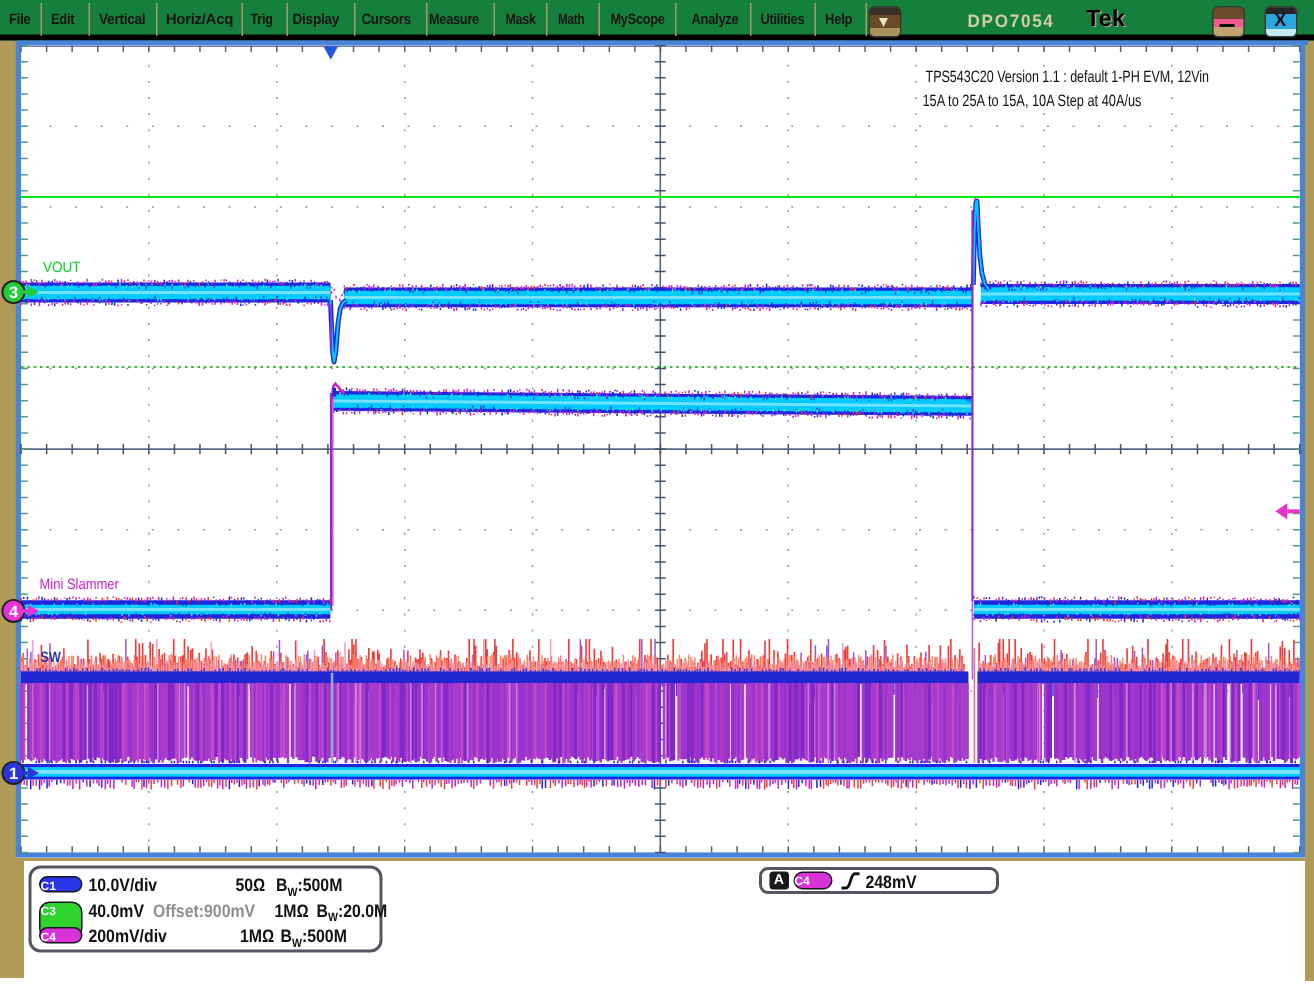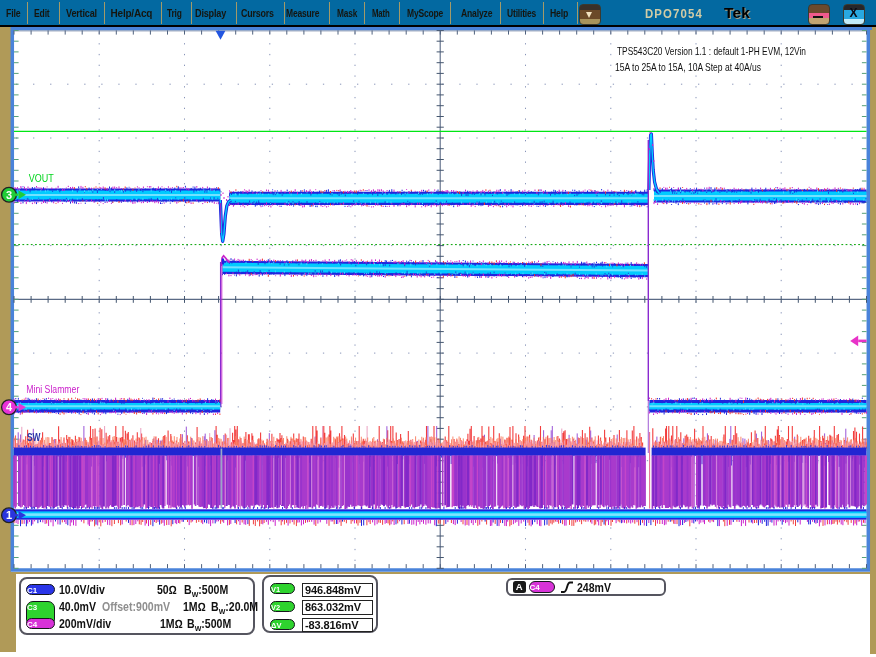--- a/index.html
+++ b/index.html
@@ -1,16 +1,16 @@
 <!DOCTYPE html>
 <html><head><meta charset="utf-8"><style>
 *{margin:0;padding:0;box-sizing:border-box}
 body{font-family:"Liberation Sans",sans-serif;background:#fff}
 #wrap{position:relative;width:876px;height:657px;overflow:hidden;background:#fff}
-#menu{position:absolute;left:0;top:0;width:876px;height:26.5px;background:#0369a1;border-bottom:2px solid #000000}
+#menu{position:absolute;left:0;top:0;width:876px;height:26.5px;background:#15803d;border-bottom:4px solid #000000}
 .mi{position:absolute;top:8px;font-size:10px;font-weight:bold;color:#15150f;letter-spacing:-0.2px;white-space:nowrap;transform-origin:left center}
 .sep{position:absolute;top:2px;height:22px;width:1px;background:#a29a68}
 #bluebar{position:absolute;left:10.5px;top:26.8px;width:861px;height:3.6px;background:#4a83da}
 .tan{position:absolute;background:#b09a58}
 #dpo{position:absolute;left:645px;top:7px;font-size:12px;font-weight:bold;color:#d2cca6;letter-spacing:1.2px;transform:scaleX(.95);transform-origin:left top}
 #tek{position:absolute;left:724px;top:4px;font-size:15.5px;font-weight:bold;color:#000;letter-spacing:0.2px;text-shadow:1px 1px 0 #a9a084}
 .wbtn{position:absolute;top:3.5px;width:22px;height:21px;border:1.5px solid #3a3a30;border-radius:4px}
 #btn-dd{left:579px;background:linear-gradient(#39302a 0 27%,#6b4a28 27% 72%,#a8935c 72%)}
 #btn-dd:after{content:"";position:absolute;left:6px;top:7px;border-left:3.8px solid transparent;border-right:3.8px solid transparent;border-top:6px solid #f2e3c0}
 #btn-min{left:807.5px;background:linear-gradient(#6b4a2d 0 42%,#f05a8c 42% 70%,#c2a472 70%)}
@@ -139,21 +139,21 @@
       <text x="28.7" y="181.5" font-size="10" fill="#00d41c" textLength="25" lengthAdjust="spacingAndGlyphs">VOUT</text>
       <text x="26.3" y="392.8" font-size="10" fill="#cb21cb" textLength="53" lengthAdjust="spacingAndGlyphs">Mini Slammer</text>
       <text x="27" y="441" font-size="10" font-weight="bold" fill="#2c35a8" textLength="13.5" lengthAdjust="spacingAndGlyphs">SW</text>
       <text x="617" y="54.5" font-size="11" fill="#101010" textLength="189" lengthAdjust="spacingAndGlyphs">TPS543C20 Version 1.1 : default 1-PH EVM, 12Vin</text>
       <text x="615" y="70.5" font-size="11" fill="#101010" textLength="146" lengthAdjust="spacingAndGlyphs">15A to 25A to 15A, 10A Step at 40A/us</text>
     </svg>
   <div id="menu">
       <span class="mi" style="left:6px;transform:scaleX(0.88)">File</span>
       <span class="mi" style="left:34px;transform:scaleX(0.86)">Edit</span>
       <span class="mi" style="left:66px;transform:scaleX(0.91)">Vertical</span>
-      <span class="mi" style="left:110.5px;transform:scaleX(1.0)">Help/Acq</span>
+      <span class="mi" style="left:110.5px;transform:scaleX(1.0)">Horiz/Acq</span>
       <span class="mi" style="left:167px;transform:scaleX(0.84)">Trig</span>
       <span class="mi" style="left:195px;transform:scaleX(0.91)">Display</span>
       <span class="mi" style="left:241px;transform:scaleX(0.89)">Cursors</span>
       <span class="mi" style="left:286px;transform:scaleX(0.85)">Measure</span>
       <span class="mi" style="left:337px;transform:scaleX(0.83)">Mask</span>
       <span class="mi" style="left:372px;transform:scaleX(0.78)">Math</span>
       <span class="mi" style="left:407px;transform:scaleX(0.85)">MyScope</span>
       <span class="mi" style="left:461px;transform:scaleX(0.86)">Analyze</span>
       <span class="mi" style="left:507px;transform:scaleX(0.85)">Utilities</span>
       <span class="mi" style="left:550px;transform:scaleX(0.87)">Help</span>
@@ -188,28 +188,20 @@
     <div class="t" style="left:163px;top:4.5px">B<sub class="w">W</sub>:500M</div>
     <div class="t" style="left:38px;top:21.5px">40.0mV</div>
     <div class="t" style="left:81px;top:21.5px;color:#8f8f8f">Offset:900mV</div>
     <div class="t" style="left:162px;top:21.5px">1MΩ</div>
     <div class="t" style="left:190px;top:21.5px">B<sub class="w">W</sub>:20.0M</div>
     <div class="t" style="left:38px;top:38.5px">200mV/div</div>
     <div class="t" style="left:139px;top:38.5px">1MΩ</div>
     <div class="t" style="left:166px;top:38.5px">B<sub class="w">W</sub>:500M</div>
   </div>
 
-  <div class="box" style="left:262px;top:575px;width:116px;height:58px">
-    <div class="oval" style="left:6px;top:6px;width:25px;height:11px;background:#2ed32e;font-size:7.5px;line-height:11px">V1</div>
-    <div class="oval" style="left:6px;top:24px;width:25px;height:11px;background:#2ed32e;font-size:7.5px;line-height:11px">V2</div>
-    <div class="oval" style="left:6px;top:42px;width:25px;height:11px;background:#2ed32e;font-size:7.5px;line-height:11px">ΔV</div>
-    <div class="cell" style="top:5.5px">946.848mV</div>
-    <div class="cell" style="top:23px">863.032mV</div>
-    <div class="cell" style="top:40.5px">-83.816mV</div>
-  </div>
 
   <div class="box" style="left:506px;top:578px;width:160px;height:17.5px;border-radius:6px">
     <div style="position:absolute;left:5px;top:1px;width:12.5px;height:12px;background:#191919;border-radius:2.5px;color:#fff;font-size:9.5px;font-weight:bold;text-align:center;line-height:12.5px">A</div>
     <div class="oval" style="left:20.5px;top:0.5px;width:26px;height:12px;background:#d832d8;font-size:8px;line-height:12px">C4</div>
     <svg style="position:absolute;left:51px;top:0" width="16" height="14">
         <path d="M2 12h3c3.4 0 2.6-9.5 6-9.5h3" stroke="#111" stroke-width="1.9" fill="none"></path>
       </svg>
     <div class="t" style="left:69px;top:0.5px">248mV</div>
   </div>
 

